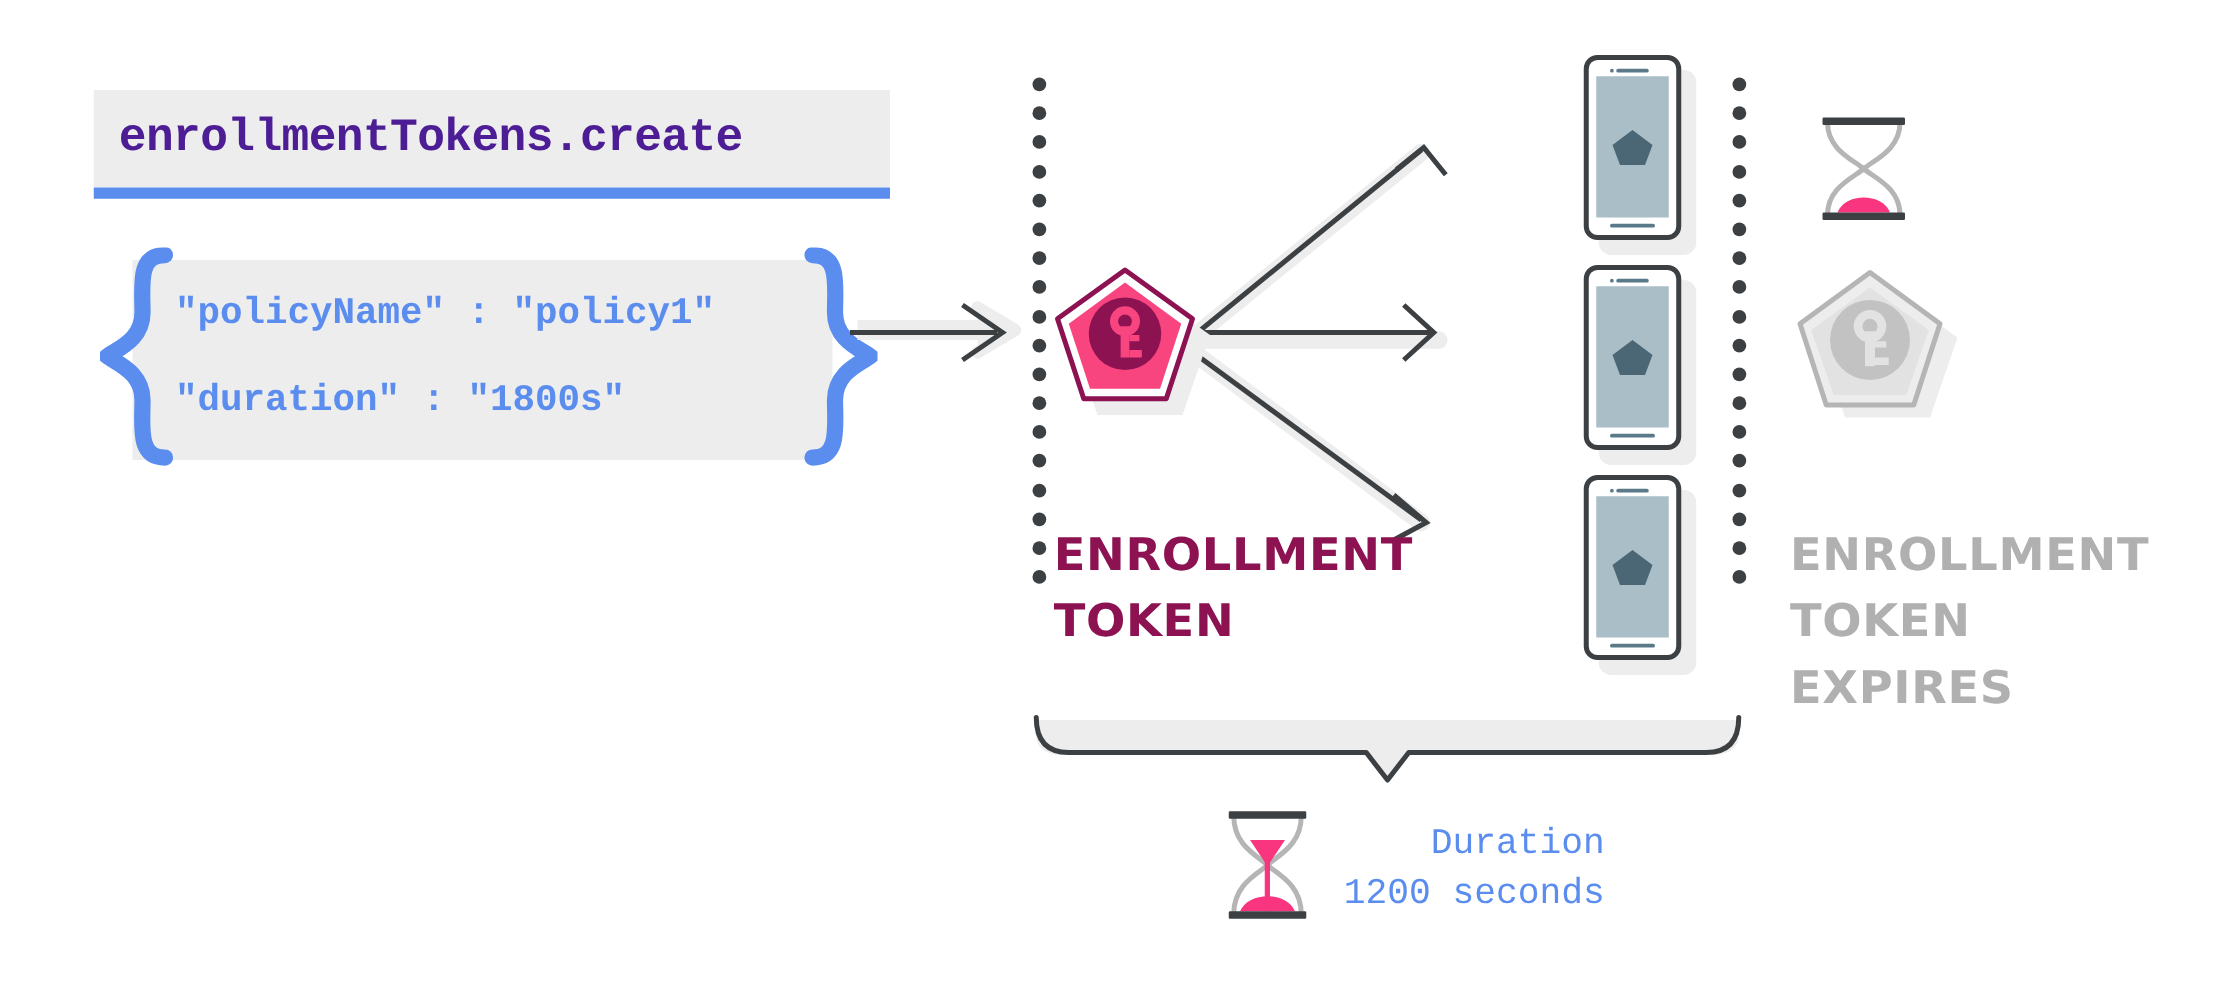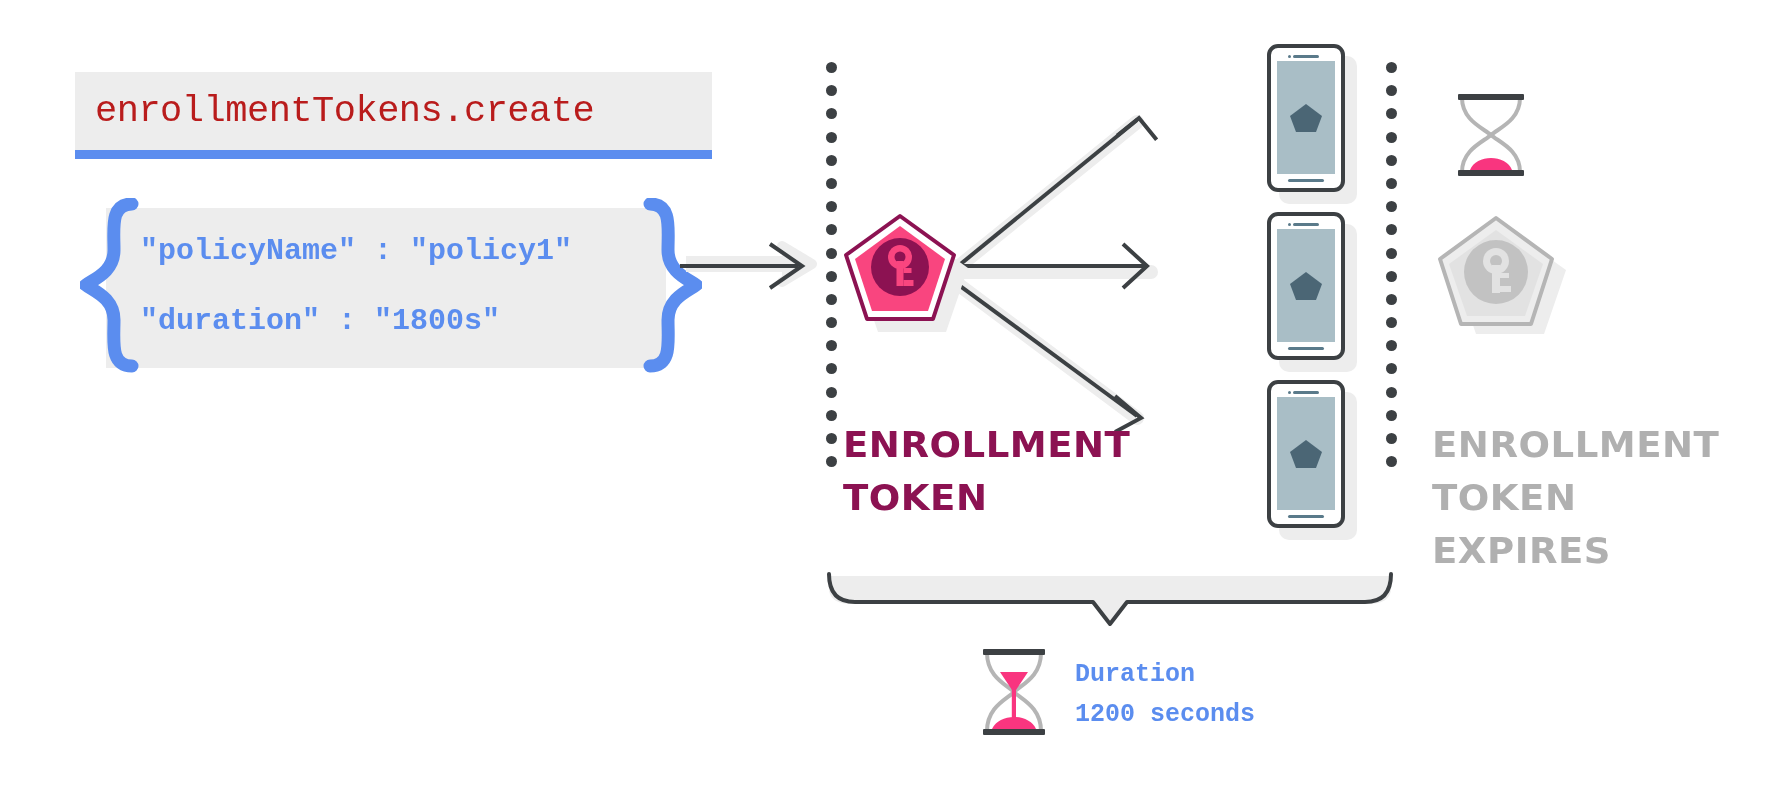--- a/index.html
+++ b/index.html
@@ -6,21 +6,21 @@
   body{width:1789px;height:795px;font-family:"Liberation Sans",sans-serif;overflow:hidden;}
   #stage{position:relative;width:1789px;height:795px;background:#ffffff;}
 
   
   .api-header{
     position:absolute;left:75px;top:72px;width:637px;height:78px;
     background:#ededed;display:flex;align-items:center;box-sizing:border-box;padding-left:20px;
   }
   .api-header span{
     font-family:"Liberation Mono","DejaVu Sans Mono",monospace;
-    font-weight:400;font-size:37px;color:#b91c1c;letter-spacing:-0.5px;white-space:nowrap;
+    font-weight:700;font-size:37px;color:#4c1d95;letter-spacing:-0.5px;white-space:nowrap;
   }
   .api-underline{position:absolute;left:75px;top:150px;width:637px;height:9px;background:#5b8def;}
 
   .json-block{position:absolute;left:80px;top:198px;width:640px;height:175px;}
   .json-shadow{position:absolute;left:26px;top:10px;width:560px;height:160px;background:#ededed;}
   .brace{position:absolute;top:0;width:70px;height:175px;}
   .brace svg{display:block;}
   .brace-l{left:0px;}
   .brace-r{left:552px;}
   .json-lines{position:absolute;left:60px;top:18px;}
@@ -75,21 +75,21 @@
   
   .token-expired{position:absolute;left:1430px;top:212px;width:140px;height:130px;}
 
   
   .bottom-brace{position:absolute;left:825px;top:570px;width:570px;height:60px;}
 
   
   .duration-block{position:absolute;left:1075px;top:655px;}
   .duration-line{
     font-family:"Liberation Mono","DejaVu Sans Mono",monospace;
-    font-weight:700;font-size:25px;color:#5b8def;line-height:40px;white-space:pre;
+    font-weight:400;font-size:29px;color:#5b8def;line-height:40px;white-space:pre;text-align:right;
   }
 </style>
 </head>
 <body>
 
 <div id="stage">
 
   <div class="api-header">
     <span>enrollmentTokens.create</span>
   </div>

